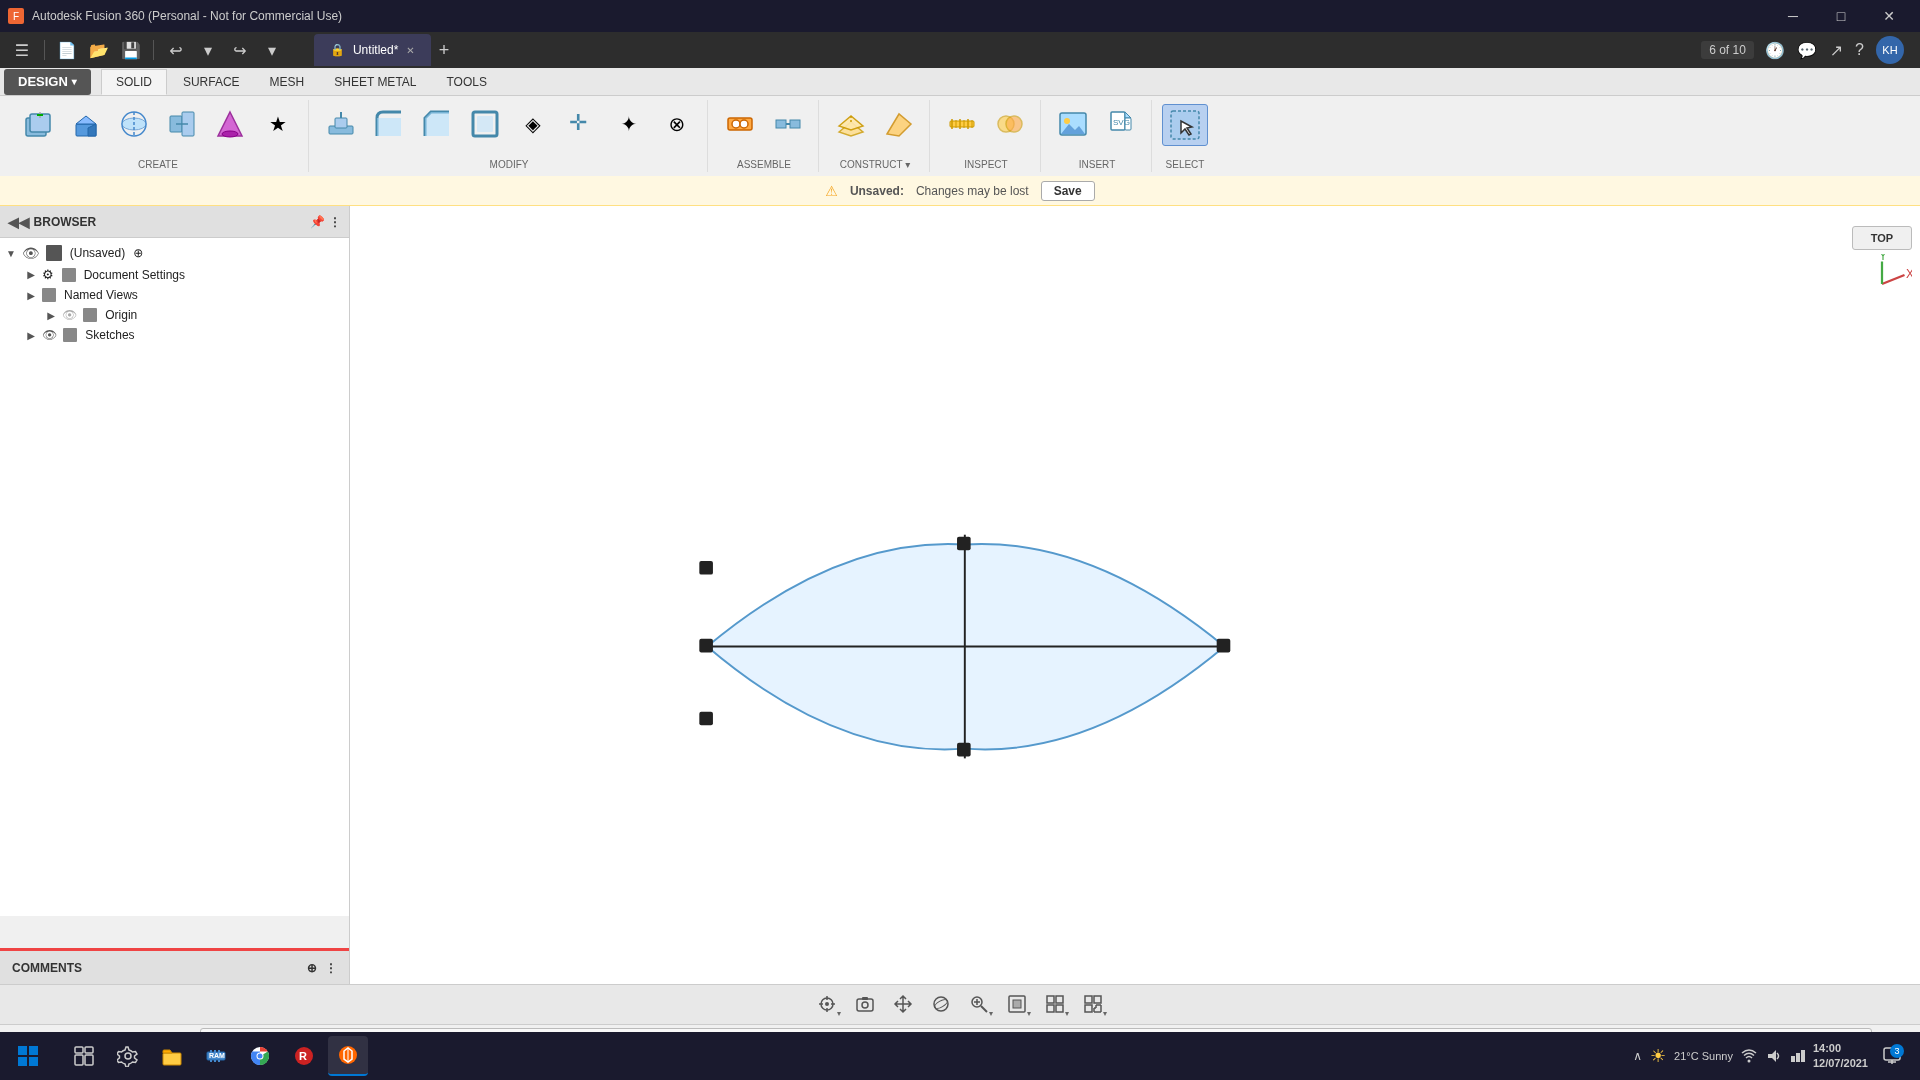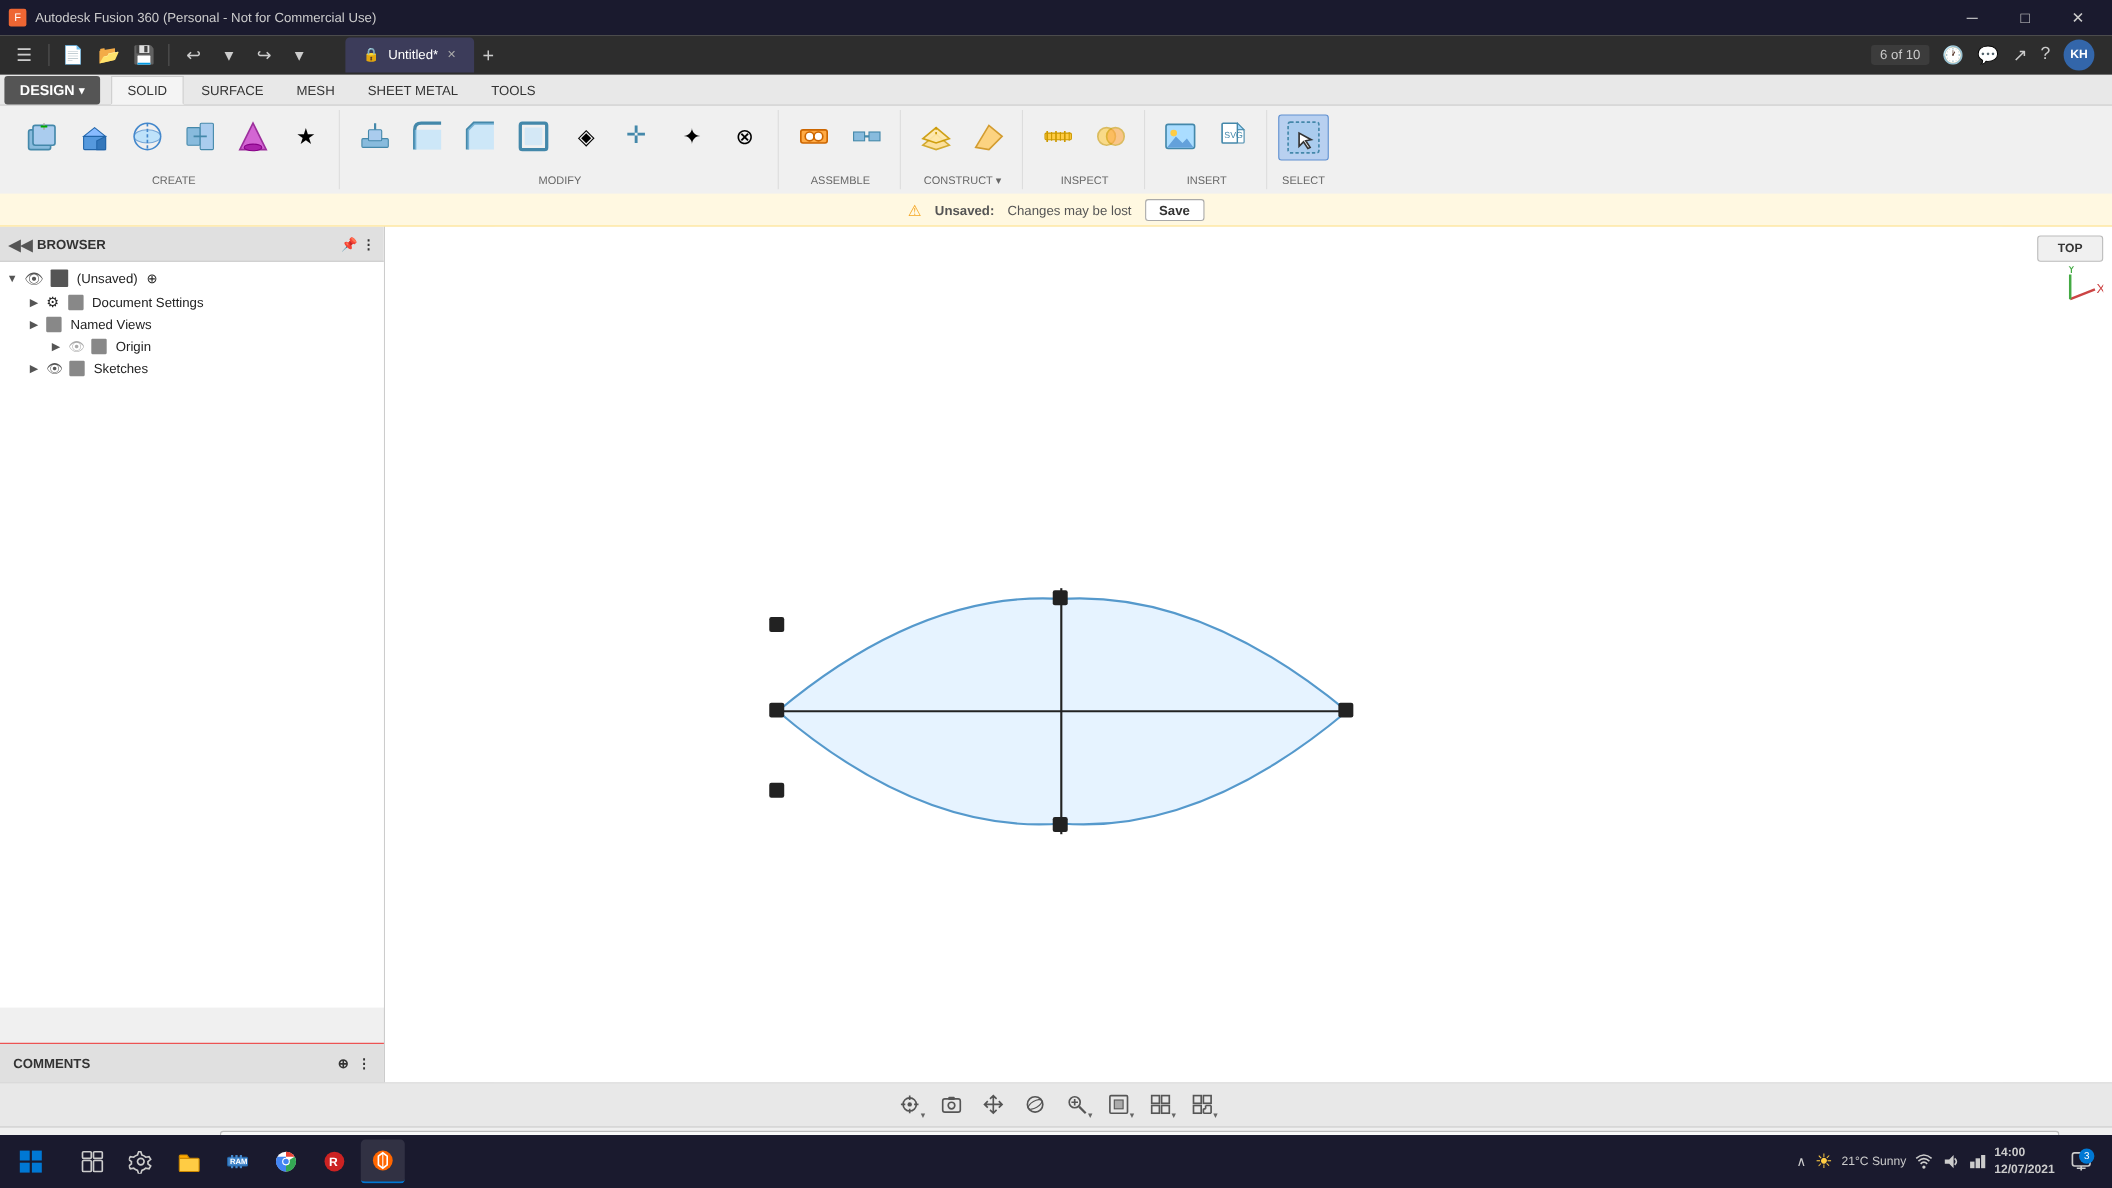--- a/index.html
+++ b/index.html
@@ -112,21 +112,21 @@
 
     
     #ribbon-area { flex-shrink: 0; }
 
     
     #content-area { display: flex; flex: 1; overflow: hidden; }
 
     
     #left-sidebar { width: 350px; display: flex; flex-direction: column; border-right: 1px solid #ccc; }
     #browser-panel { flex: 1; background: #fff; overflow-y: auto; }
-    #comments-panel { height: 36px; background: #e0e0e0; border-top: 1px solid #ef4444; display:flex; align-items:center; padding: 0 12px; gap:8px; font-size:12px; font-weight:bold; color:#333;margin-top:32px; }
+    #comments-panel { height: 36px; background: #e0e0e0; border-top: 3px solid #ef4444; display:flex; align-items:center; padding: 0 12px; gap:8px; font-size:12px; font-weight:bold; color:#333;margin-top:32px; }
 
     
     #bottom-controls {
       height: 80px; background: #f0f0f0; border-top: 1px solid #ccc;
       display: flex; flex-direction: column;
     }
     #viewport-toolbar {
       height: 40px; background: #e8e8e8; border-bottom: 1px solid #ccc;
       display: flex; align-items: center; justify-content: center; gap: 6px; padding: 0 12px;
     }
@@ -191,21 +191,21 @@
       </div>
       <div style="color:#ccc; font-size:18px; cursor:pointer; padding:4px;">+</div>
     </div>
 
     <div style="display:flex; align-items:center; gap:12px; color:#ccc; padding-right:8px;">
       <span style="font-size:12px; background:#3c3c3c; padding:2px 8px; border-radius:3px;">6 of 10</span>
       <span style="font-size:16px;">🕐</span>
       <span style="font-size:16px;">💬</span>
       <span style="font-size:16px;">↗</span>
       <span style="font-size:16px;">?</span>
-      <div style="width:28px; height:28px; background:#3366aa; border-radius:50%; display:flex; align-items:center; justify-content:center; color:#fff; font-size:11px; font-weight:bold; cursor:pointer;">KH</div>
+      <div style="width:28px; height:28px; background:#3366aa; border-radius:50%; display:flex; align-items:center; justify-content:center; color:#fff; font-size:11px; font-weight:normal; cursor:pointer;">KH</div>
     </div>
   </div>
 
   <div id="ribbon-area">
 
     <div id="ribbon-tabs">
       <div style="background:#555; color:#fff; padding:0 14px; height:26px; display:flex; align-items:center; font-size:13px; font-weight:bold; margin-right:8px; border-radius:3px; cursor:pointer;text-align:right;">
         <span>DESIGN</span>
         <span style="margin-left:4px; font-size:10px;">▾</span>
       </div>
@@ -530,21 +530,21 @@
         <rect x="522" y="340" width="14" height="14" rx="2" fill="#222" class="node-dot"></rect>
 
         <rect x="522" y="552" width="14" height="14" rx="2" fill="#222" class="node-dot"></rect>
 
         <rect x="257" y="365" width="14" height="14" rx="2" fill="#222" class="node-dot"></rect>
 
         <rect x="257" y="520" width="14" height="14" rx="2" fill="#222" class="node-dot"></rect>
       </svg>
 
       
-      <div style="position:absolute; top:8px; right:8px; display:flex; flex-direction:column; align-items:center; gap:4px;">
+      <div style="position:absolute; top:20px; right:8px; display:flex; flex-direction:column; align-items:center; gap:4px;">
         <div class="view-cube" style="width:60px; height:24px; background:#f0f0f0; border:1px solid #bbb; font-size:11px; font-weight:bold; cursor:pointer; display:flex; align-items:center; justify-content:center; color:#333;">TOP</div>
 
         <svg width="40" height="40" viewBox="0 0 40 40">
           <line x1="20" y1="20" x2="35" y2="14" stroke="#cc4444" stroke-width="1.5"></line>
           <line x1="20" y1="20" x2="20" y2="5" stroke="#44aa44" stroke-width="1.5"></line>
           <text x="36" y="16" font-size="8" fill="#cc4444">X</text>
           <text x="18" y="4" font-size="8" fill="#44aa44">Y</text>
         </svg>
       </div>
     </div>

